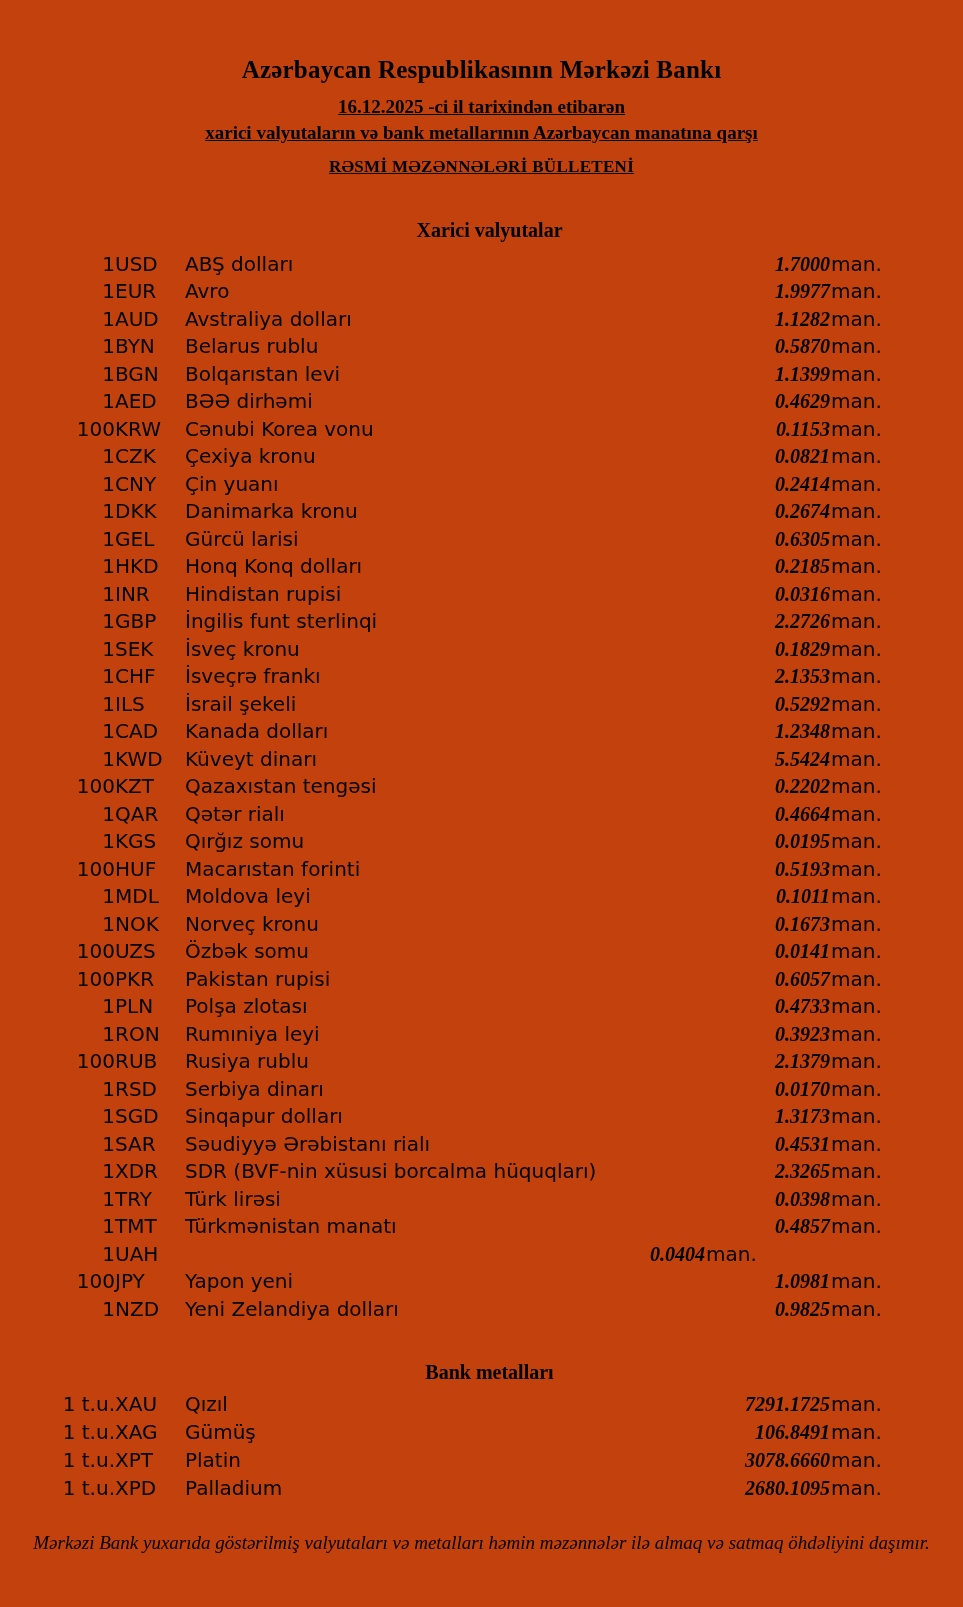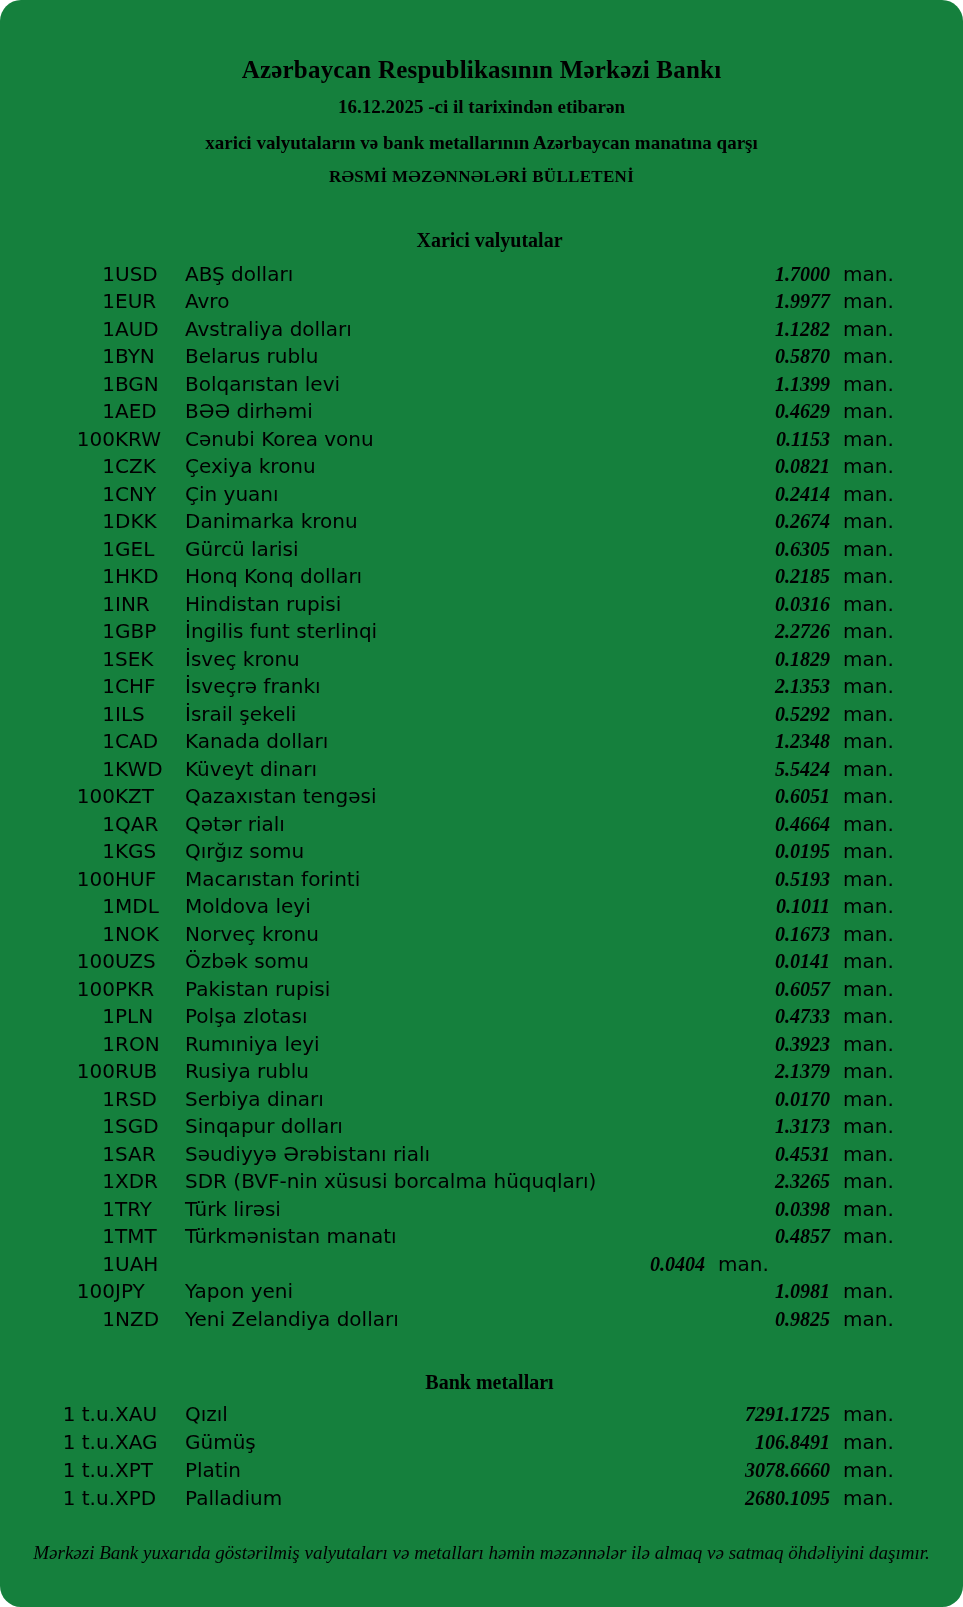--- a/index.html
+++ b/index.html
@@ -4,42 +4,41 @@
 <style>
   html, body {
     margin: 0;
     padding: 0;
     background: #ffffff;
   }
   .page {
     position: relative;
     width: 963px;
     height: 1607px;
-    background: #15803d;
+    background: #c2410c;
     color: #000000;
     overflow: hidden;
     font-family: "DejaVu Sans", sans-serif;
-    border-radius: 21px;
   }
   
   .header {
     padding-top: 56px;
     text-align: center;
     font-family: "Liberation Serif", serif;
     font-weight: bold;
   }
   .bank-name {
     margin: 0;
     font-size: 25px;
     font-weight: bold;
     letter-spacing: 0.2px;
   }
-  .hline { margin-top: 12px; }
+  .hline { margin-top: 12px; text-decoration: underline; }
   .date-line   { font-size: 19px; }
-  .subtitle    { font-size: 19px; margin-top: 14px; }
+  .subtitle    { font-size: 19px; margin-top: 4px; }
   .bulletin    { font-size: 17px; margin-top: 13px; letter-spacing: 0.3px; }
 
   
   .section-title {
     margin: 0;
     text-align: center;
     font-family: "Liberation Serif", serif;
     font-weight: bold;
     font-size: 20px;
     padding-left: 16px;
@@ -68,21 +67,21 @@
   .cell.qty  { text-align: right; }
   .cell.code { text-align: left; }
   .cell.name { text-align: left; padding-left: 2px; }
   .cell.rate {
     text-align: right;
     font-family: "Liberation Serif", serif;
     font-weight: bold;
     font-style: italic;
     font-size: 20px;
   }
-  .cell.unit { text-align: left; padding-left: 13px; }
+  .cell.unit { text-align: left; padding-left: 1px; }
 
   
   .disclaimer {
     margin-top: 30px;
     text-align: center;
     font-family: "Liberation Serif", serif;
     font-style: italic;
     font-size: 19px;
   }
 </style>
@@ -251,21 +250,21 @@
         <span class="cell code">KWD</span>
         <span class="cell name">Küveyt dinarı</span>
         <span class="cell rate">5.5424</span>
         <span class="cell unit">man.</span>
       </div>
 
       <div class="rate-row">
         <span class="cell qty">100</span>
         <span class="cell code">KZT</span>
         <span class="cell name">Qazaxıstan tengəsi</span>
-        <span class="cell rate">0.6051</span>
+        <span class="cell rate">0.2202</span>
         <span class="cell unit">man.</span>
       </div>
 
       <div class="rate-row">
         <span class="cell qty">1</span>
         <span class="cell code">QAR</span>
         <span class="cell name">Qətər rialı</span>
         <span class="cell rate">0.4664</span>
         <span class="cell unit">man.</span>
       </div>

